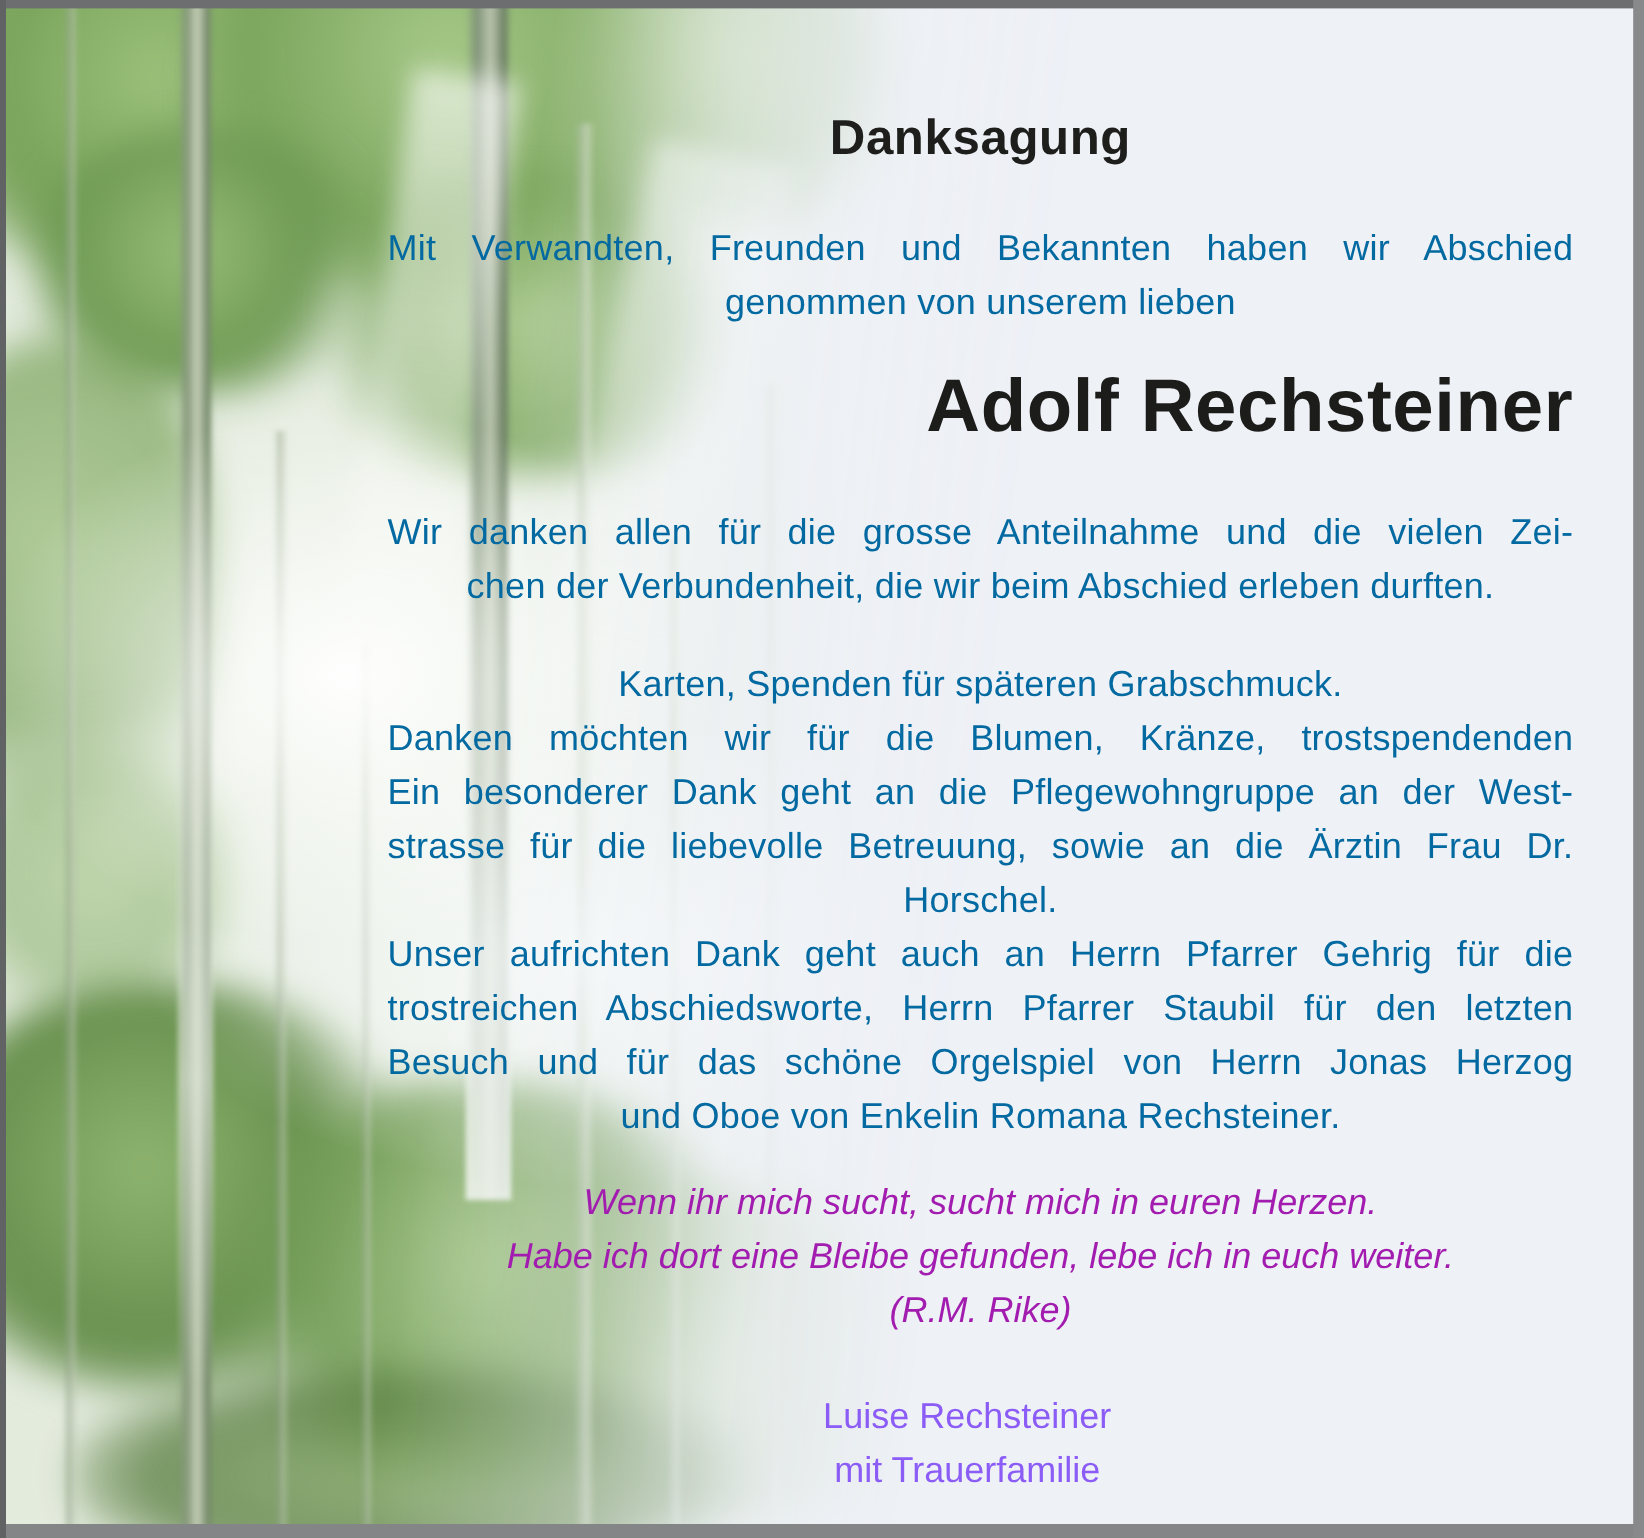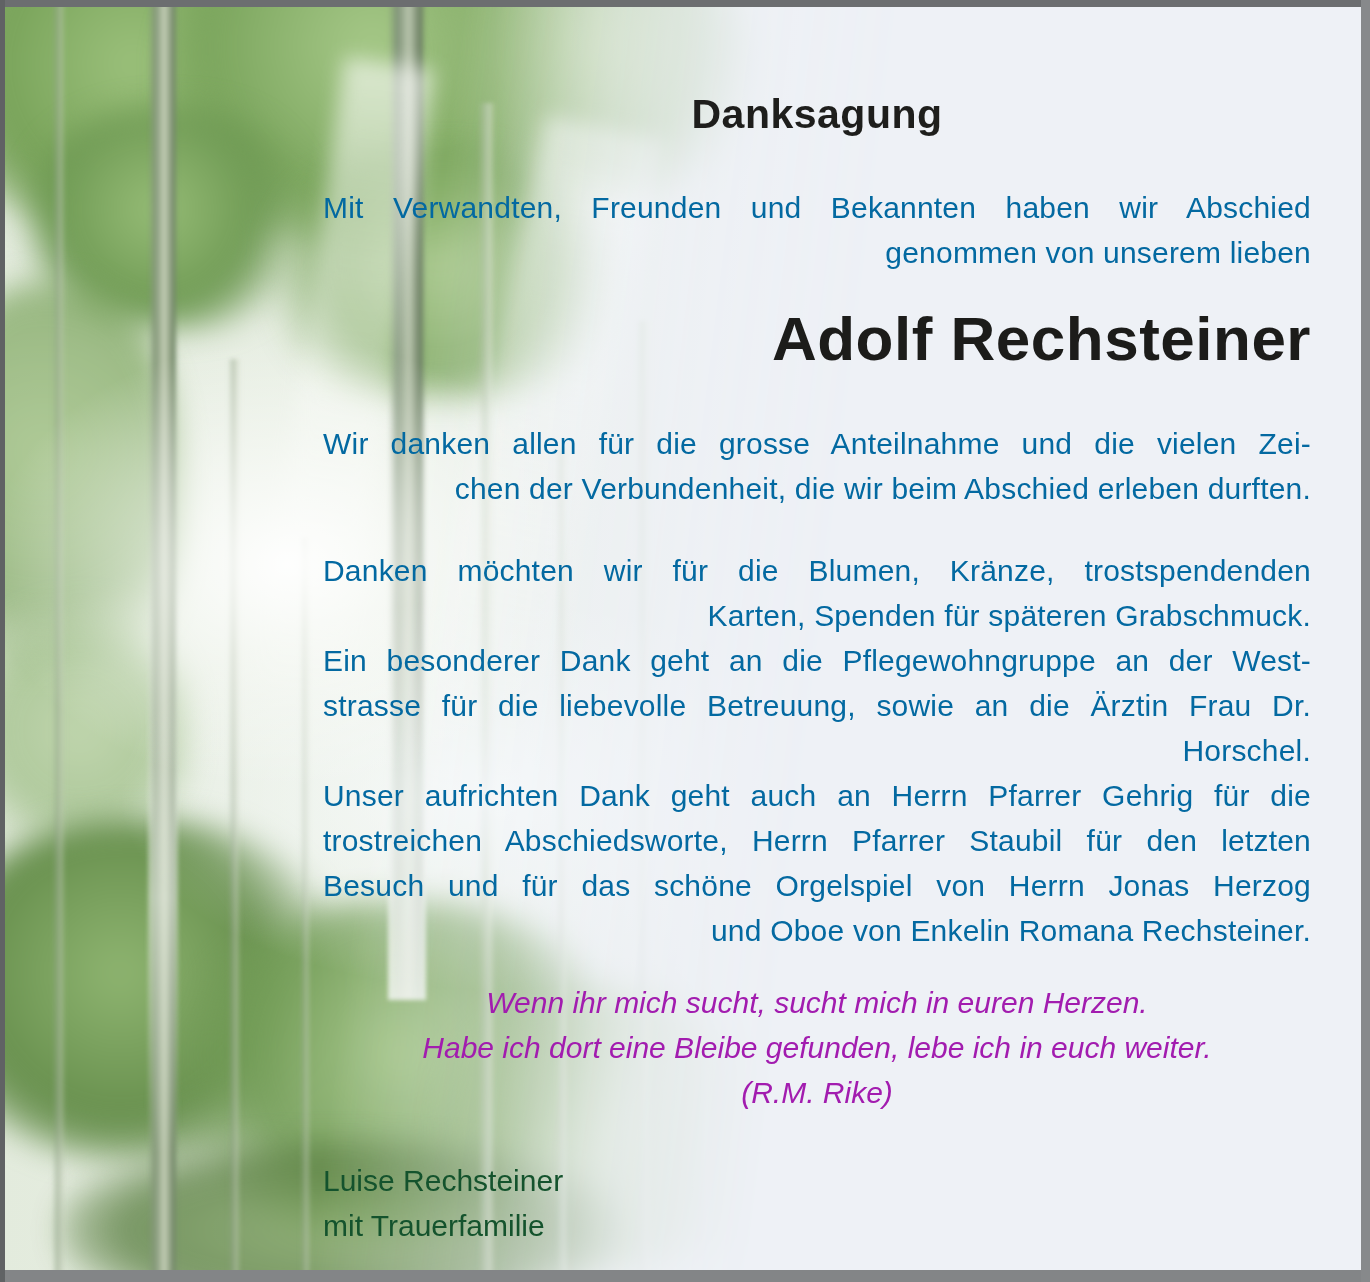--- a/index.html
+++ b/index.html
@@ -46,30 +46,30 @@
     position:absolute;left:323px;top:0;width:988px;z-index:4;
     color:#232321;
   }
   .title{
     margin-top:90px;text-align:center;
     font-size:41px;line-height:48px;font-weight:700;letter-spacing:.5px;color:#1e1e1c;
   }
   .para{font-size:30px;line-height:45px;letter-spacing:.2px;color:#0369a1;}
   .para .line{width:100%;}
   .line.j{text-align:justify;text-align-last:justify;}
-  .line.l{text-align:right;}
+  .line.l{text-align:center;}
   .intro{margin-top:47px;}
   .deceased{
     margin-top:25px;text-align:right;
     font-size:62px;line-height:78px;font-weight:700;letter-spacing:.5px;color:#1c1c1a;
   }
   .gratitude{margin-top:43px;}
   .details{margin-top:37px;}
   .poem{margin-top:27px;font-size:30px;line-height:45px;text-align:center;color:#a21caf;font-style:italic;}
-  .signature{margin-top:43px;font-size:30px;line-height:45px;text-align:left;padding-right:22px;color:#14532d;}
+  .signature{margin-top:43px;font-size:30px;line-height:45px;text-align:center;padding-right:22px;color:#8b5cf6;}
 </style>
 </head>
 <body>
 
 <div class="card">
 
   <div class="forest">
     <div class="base"></div>
 
     <div class="blob" style="left:-60px;top:-80px;width:430px;height:320px;background:radial-gradient(circle at 45% 45%,#9cc17c 0%,#76a157 50%,rgba(118,161,87,0) 78%);"></div>
@@ -114,22 +114,22 @@
     </div>
 
     <div class="deceased">Adolf Rechsteiner</div>
 
     <div class="para gratitude">
       <div class="line j">Wir danken allen für die grosse Anteilnahme und die vielen Zei-</div>
       <div class="line l">chen der Verbundenheit, die wir beim Abschied erleben durften.</div>
     </div>
 
     <div class="para details">
+      <div class="line l">Karten, Spenden für späteren Grabschmuck.</div>
       <div class="line j">Danken möchten wir für die Blumen, Kränze, trostspendenden</div>
-      <div class="line l">Karten, Spenden für späteren Grabschmuck.</div>
       <div class="line j">Ein besonderer Dank geht an die Pflegewohngruppe an der West-</div>
       <div class="line j">strasse für die liebevolle Betreuung, sowie an die Ärztin Frau Dr.</div>
       <div class="line l">Horschel.</div>
       <div class="line j">Unser aufrichten Dank geht auch an Herrn Pfarrer Gehrig für die</div>
       <div class="line j">trostreichen Abschiedsworte, Herrn Pfarrer Staubil für den letzten</div>
       <div class="line j">Besuch und für das schöne Orgelspiel von Herrn Jonas Herzog</div>
       <div class="line l">und Oboe von Enkelin Romana Rechsteiner.</div>
     </div>
 
     <div class="poem">

